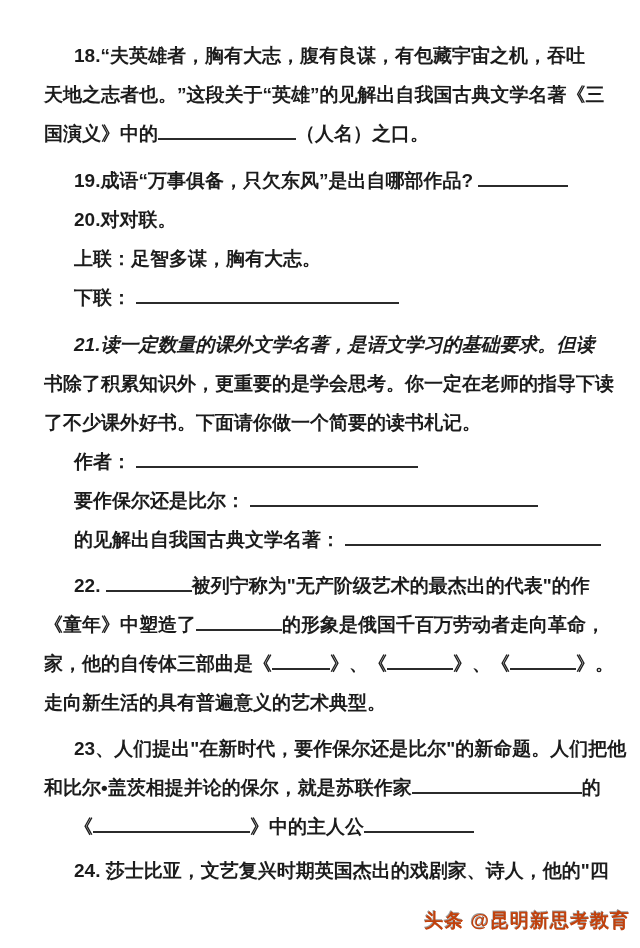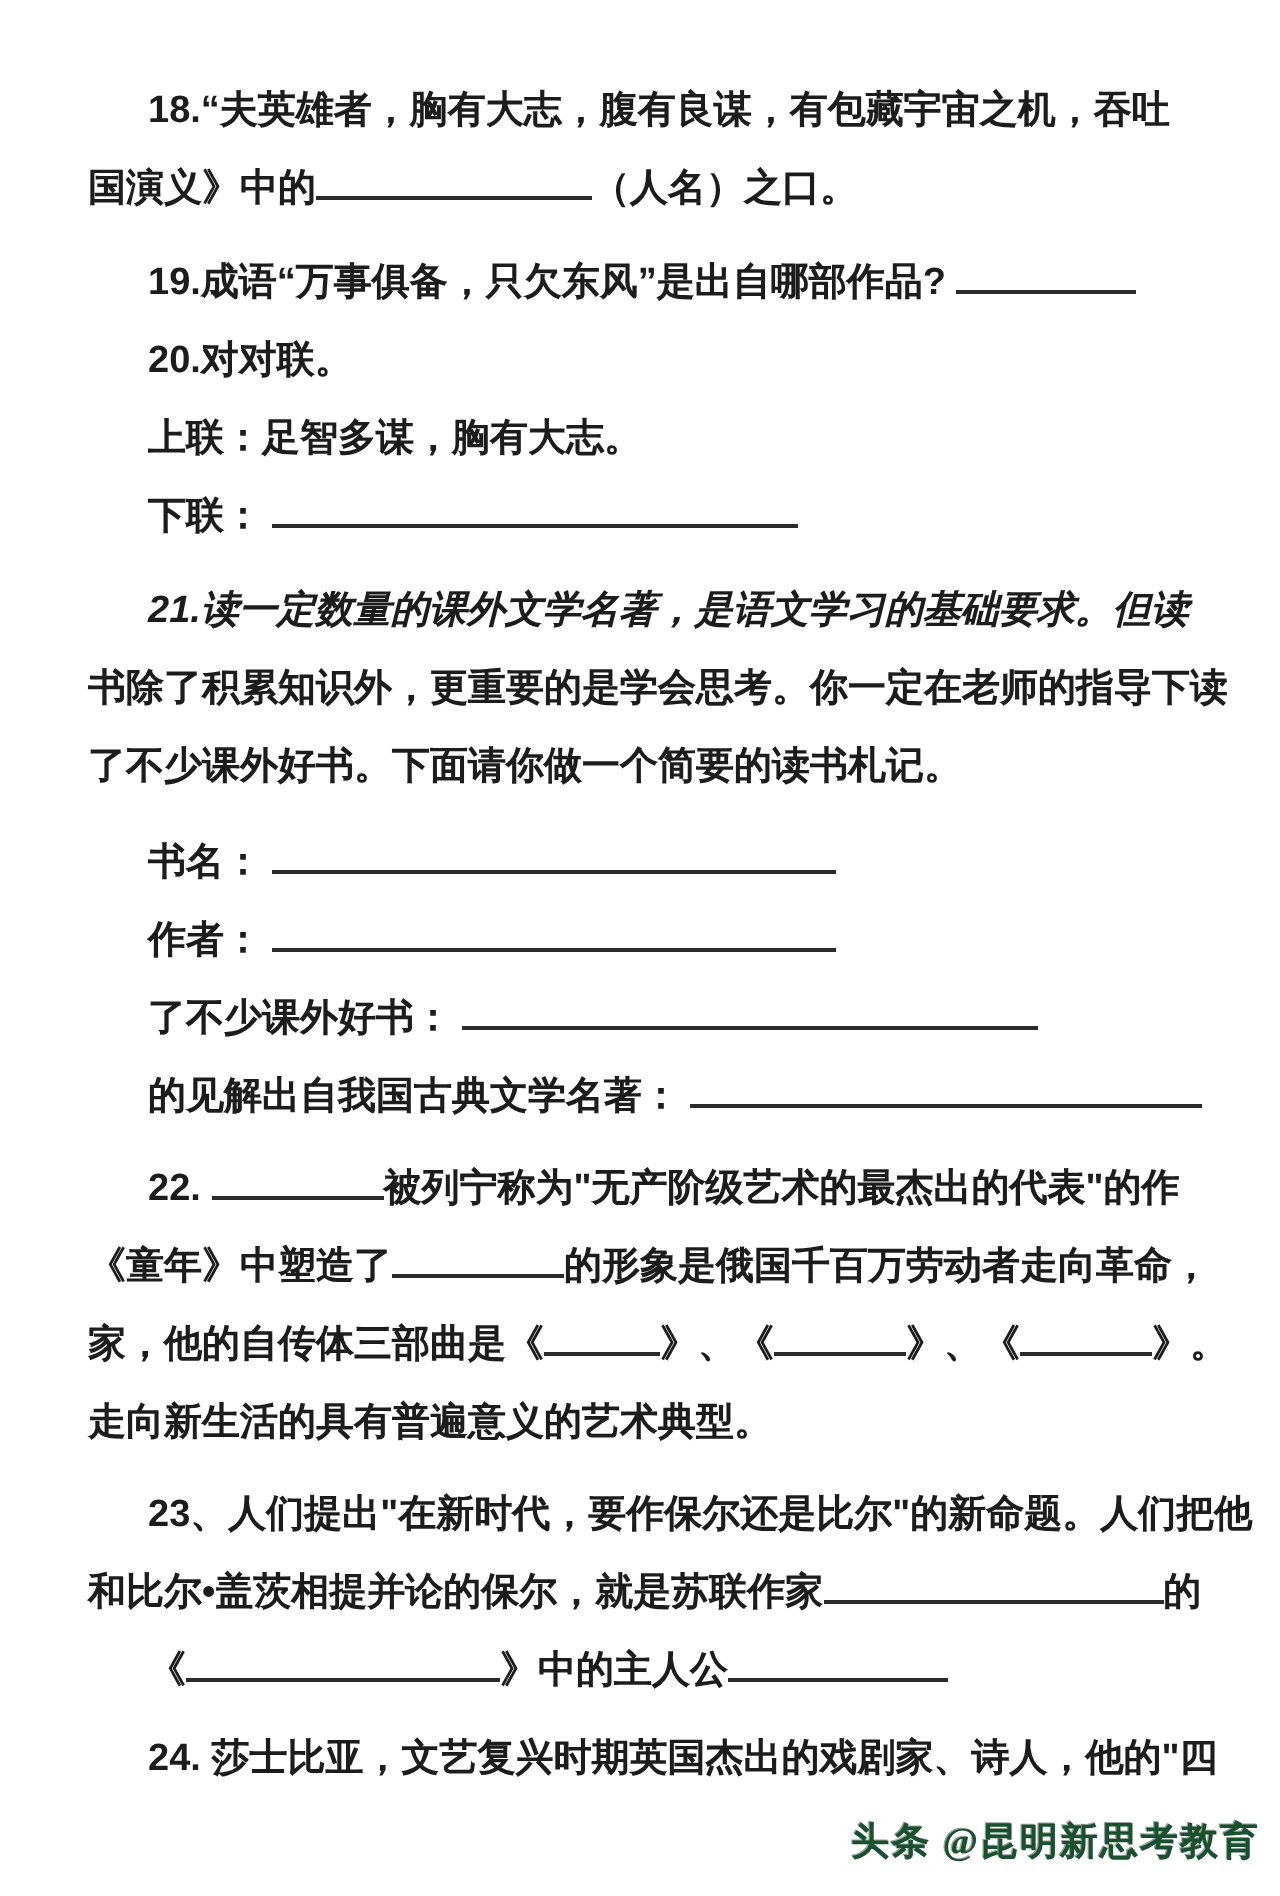--- a/index.html
+++ b/index.html
@@ -38,41 +38,40 @@
     border-bottom: 2px solid #2b2b2b;
     text-indent: 0;
   }
   .watermark {
     position: absolute;
     right: 10px;
     top: 908px;
     font-size: 19px;
     font-weight: 700;
     letter-spacing: 1px;
-    color: #14532d;
+    color: #c2410c;
     text-shadow: -0.6px -0.6px 0 #9e9e9e, 0.7px 0.7px 0 #ffffff;
-    font-family: Liberation Serif, serif;
   }
 </style>
 </head>
 <body>
 
 <div class="document">
     <div class="line indent"><span class="text-seg">18.“夫英雄者，胸有大志，腹有良谋，有包藏宇宙之机，吞吐</span></div>
+    <div class="line"><span class="text-seg">天地之志者也。”这段关于“英雄”的见解出自我国古典文学名著《三</span></div>
     <div class="line"><span class="text-seg">国演义》中的</span><span class="blank" style="width: 138px;"></span><span class="text-seg">（人名）之口。</span></div>
     <div class="line indent" style="margin-top: 8px;"><span class="text-seg">19.成语“万事俱备，只欠东风”是出自哪部作品? </span><span class="blank" style="width: 90px;"></span></div>
     <div class="line indent"><span class="text-seg">20.对对联。</span></div>
     <div class="line indent"><span class="text-seg">上联：足智多谋，胸有大志。</span></div>
     <div class="line indent"><span class="text-seg">下联： </span><span class="blank" style="width: 263px;"></span></div>
     <div class="line indent" style="margin-top: 8px; font-style: italic;"><span class="text-seg">21.读一定数量的课外文学名著，是语文学习的基础要求。但读</span></div>
     <div class="line"><span class="text-seg">书除了积累知识外，更重要的是学会思考。你一定在老师的指导下读</span></div>
     <div class="line"><span class="text-seg">了不少课外好书。下面请你做一个简要的读书札记。</span></div>
-    <div class="line indent" style="margin-top: 9px;"><span class="text-seg">书名： </span><span class="blank" style="width: 282px;"></span></div>
     <div class="line indent"><span class="text-seg">作者： </span><span class="blank" style="width: 282px;"></span></div>
-    <div class="line indent"><span class="text-seg">了不少课外好书： </span><span class="blank" style="width: 288px;"></span></div>
+    <div class="line indent"><span class="text-seg">要作保尔还是比尔： </span><span class="blank" style="width: 288px;"></span></div>
     <div class="line indent"><span class="text-seg">的见解出自我国古典文学名著： </span><span class="blank" style="width: 256px;"></span></div>
     <div class="line indent" style="margin-top: 7px;"><span class="text-seg">22. </span><span class="blank" style="width: 86px;"></span><span class="text-seg">被列宁称为"无产阶级艺术的最杰出的代表"的作</span></div>
     <div class="line"><span class="text-seg">《童年》中塑造了</span><span class="blank" style="width: 86px;"></span><span class="text-seg">的形象是俄国千百万劳动者走向革命，</span></div>
     <div class="line"><span class="text-seg">家，他的自传体三部曲是《</span><span class="blank" style="width: 58px;"></span><span class="text-seg">》、《</span><span class="blank" style="width: 66px;"></span><span class="text-seg">》、《</span><span class="blank" style="width: 66px;"></span><span class="text-seg">》。</span></div>
     <div class="line"><span class="text-seg">走向新生活的具有普遍意义的艺术典型。</span></div>
     <div class="line indent" style="margin-top: 7px;"><span class="text-seg">23、人们提出"在新时代，要作保尔还是比尔"的新命题。人们把他</span></div>
     <div class="line"><span class="text-seg">和比尔•盖茨相提并论的保尔，就是苏联作家</span><span class="blank" style="width: 170px;"></span><span class="text-seg">的</span></div>
     <div class="line indent"><span class="text-seg">《</span><span class="blank" style="width: 157px;"></span><span class="text-seg">》中的主人公</span><span class="blank" style="width: 110px;"></span></div>
     <div class="line indent" style="margin-top: 5px;"><span class="text-seg">24. 莎士比亚，文艺复兴时期英国杰出的戏剧家、诗人，他的"四</span></div>
   </div>

